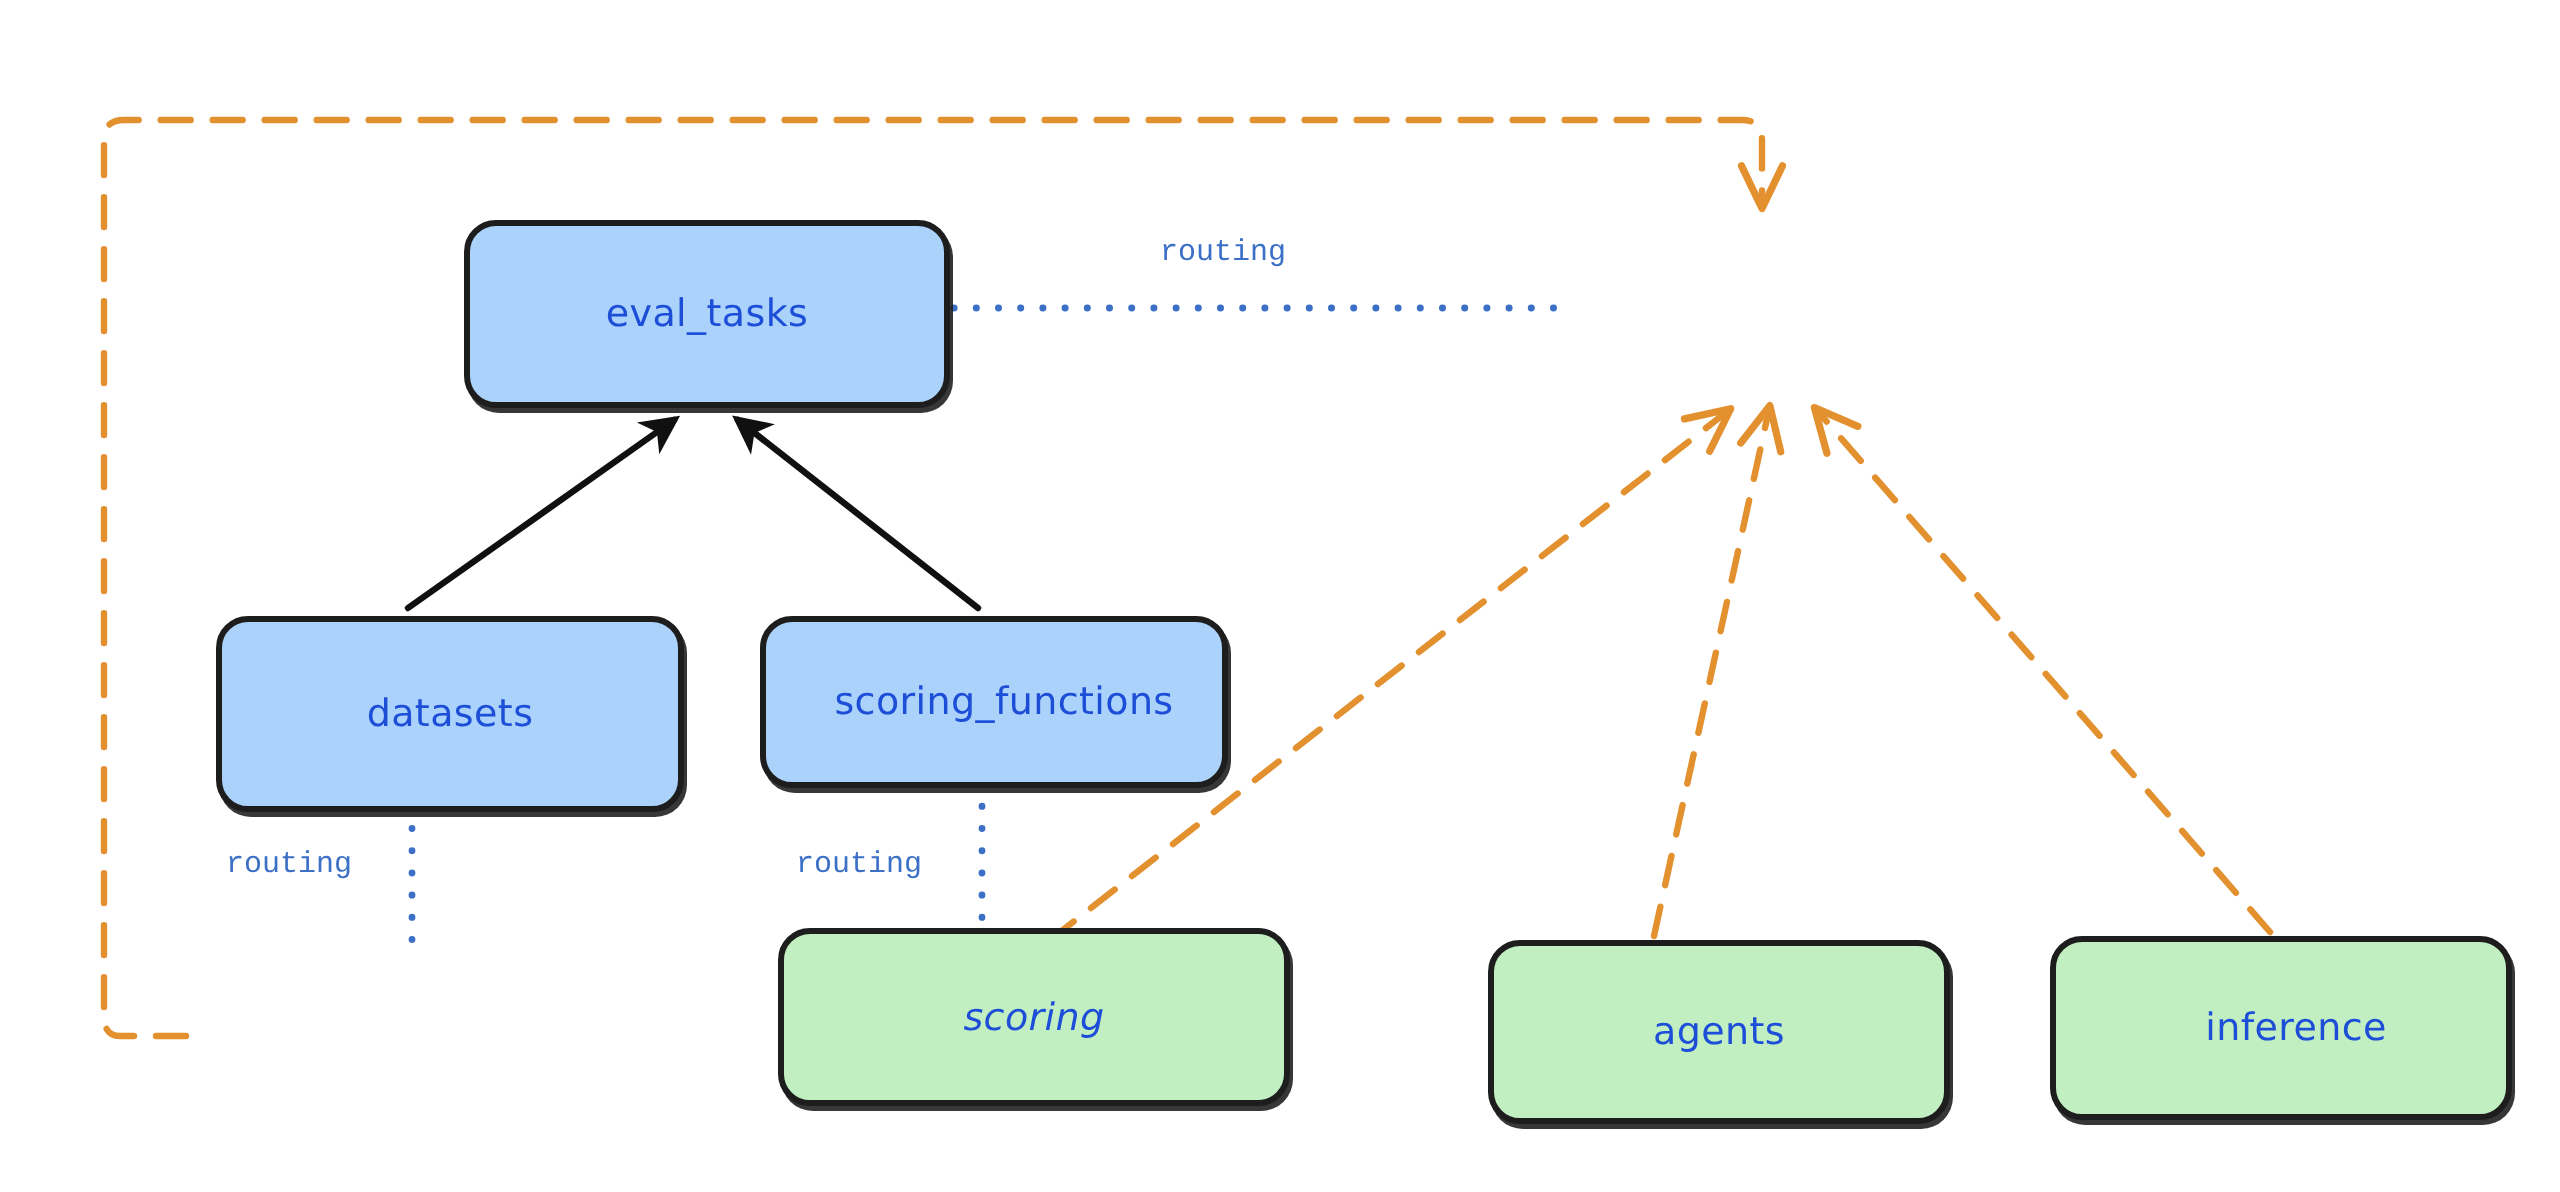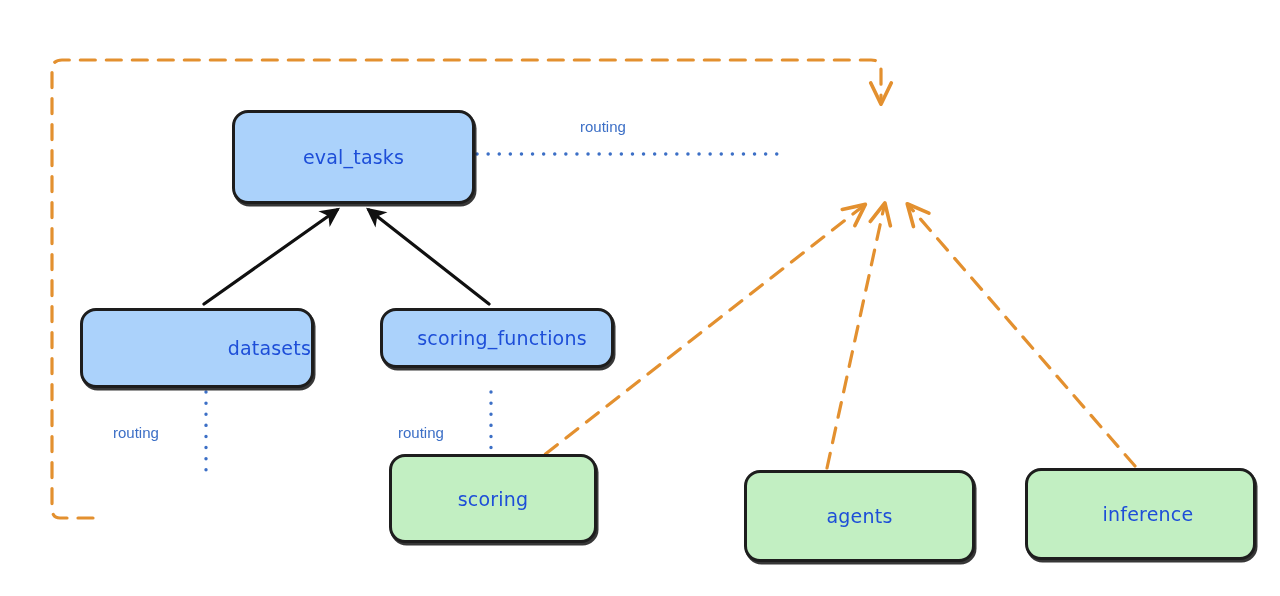--- a/index.html
+++ b/index.html
@@ -45,21 +45,21 @@
     background: #ABD2FB;
   }
   .node.green {
     background: #C2EFC2;
   }
   .node-label {
     pointer-events: none;
   }
   .edge-label {
     position: absolute;
-    font-family: Liberation Sans, sans-serif;
+    font-family: Liberation Mono, monospace;
     font-size: 15px;
     color: #3C6FC6;
     white-space: nowrap;
     background: #ffffff;
     padding: 0 2px;
   }
 </style>
 </head>
 <body>
 
@@ -92,30 +92,30 @@
     <path d="M 827 468 L 884 207" fill="none" stroke="#E3902F" stroke-width="3.2" stroke-linecap="round" stroke-dasharray="15 11" marker-end="url(#arrow-orange)"></path>
 
     <path d="M 1135 466 L 910 207" fill="none" stroke="#E3902F" stroke-width="3.2" stroke-linecap="round" stroke-dasharray="15 11" marker-end="url(#arrow-orange)"></path>
   </svg>
 
   <div class="node blue" style="left:232px; top:110px; width:243px; height:94px;">
     <span class="node-label">eval_tasks</span>
   </div>
 
 
-  <div class="node blue" style="left:80px; top:308px; width:234px; height:80px;justify-content:flex-end;">
+  <div class="node blue" style="left:108px; top:308px; width:234px; height:98px;">
     <span class="node-label">datasets</span>
   </div>
 
-  <div class="node blue" style="left:380px; top:308px; width:234px; height:60px;padding-left:10px;">
+  <div class="node blue" style="left:380px; top:308px; width:234px; height:86px;padding-left:10px;">
     <span class="node-label">scoring_functions</span>
   </div>
 
 
-  <div class="node green" style="left:389px; top:454px; width:208px; height:89px;">
+  <div class="node green" style="left:389px; top:464px; width:256px; height:89px;font-style:italic;">
     <span class="node-label">scoring</span>
   </div>
 
   <div class="node green" style="left:710px; top:470px; width:231px; height:92px;margin-left:34px;">
     <span class="node-label">agents</span>
   </div>
 
   <div class="node green" style="left:1025px; top:468px; width:231px; height:92px;padding-left:15px;">
     <span class="node-label">inference</span>
   </div>

